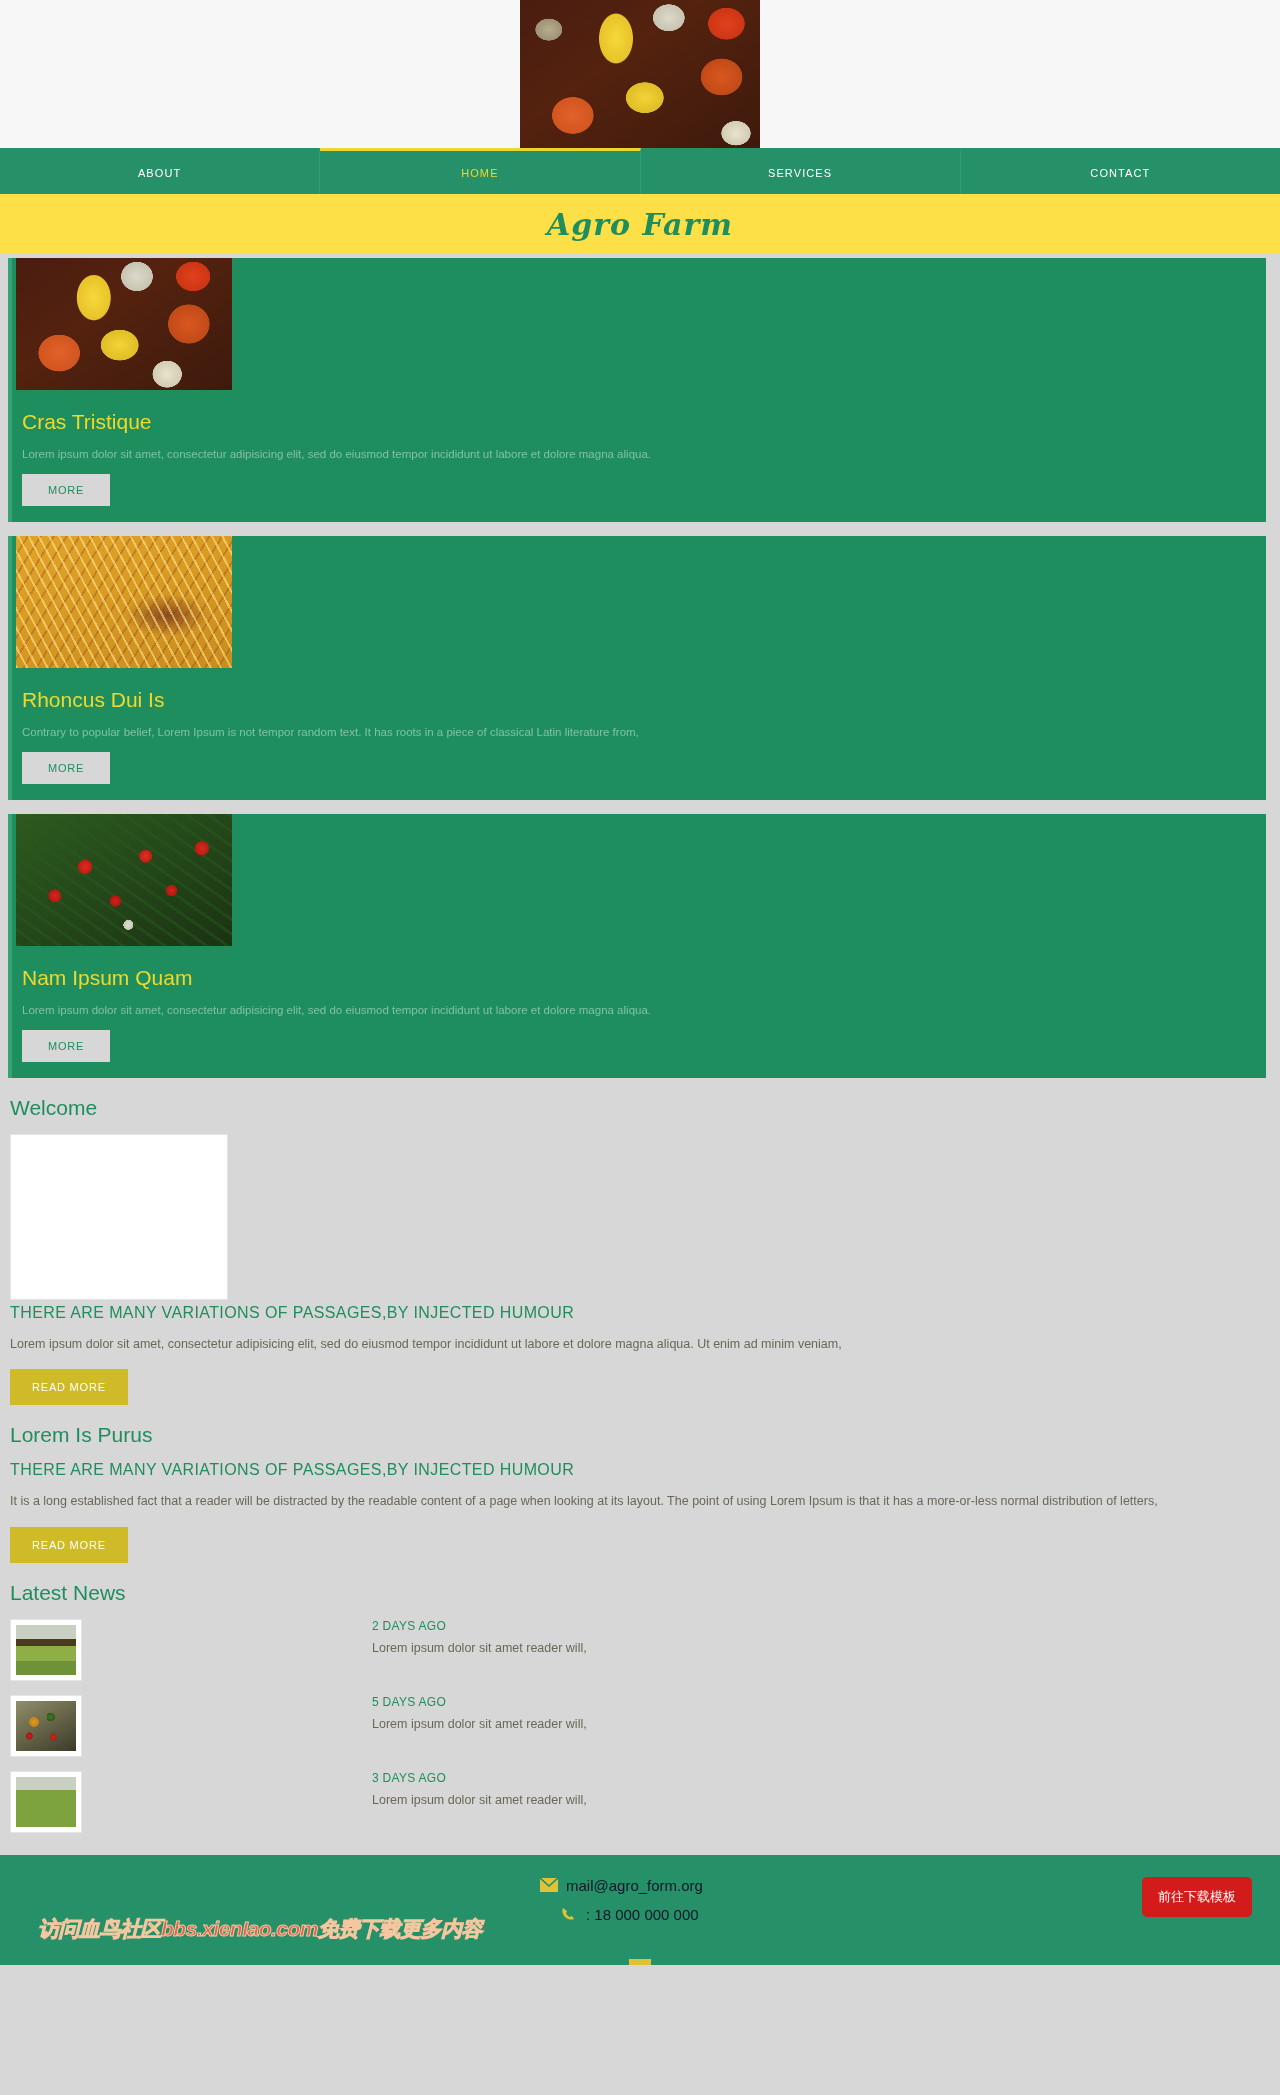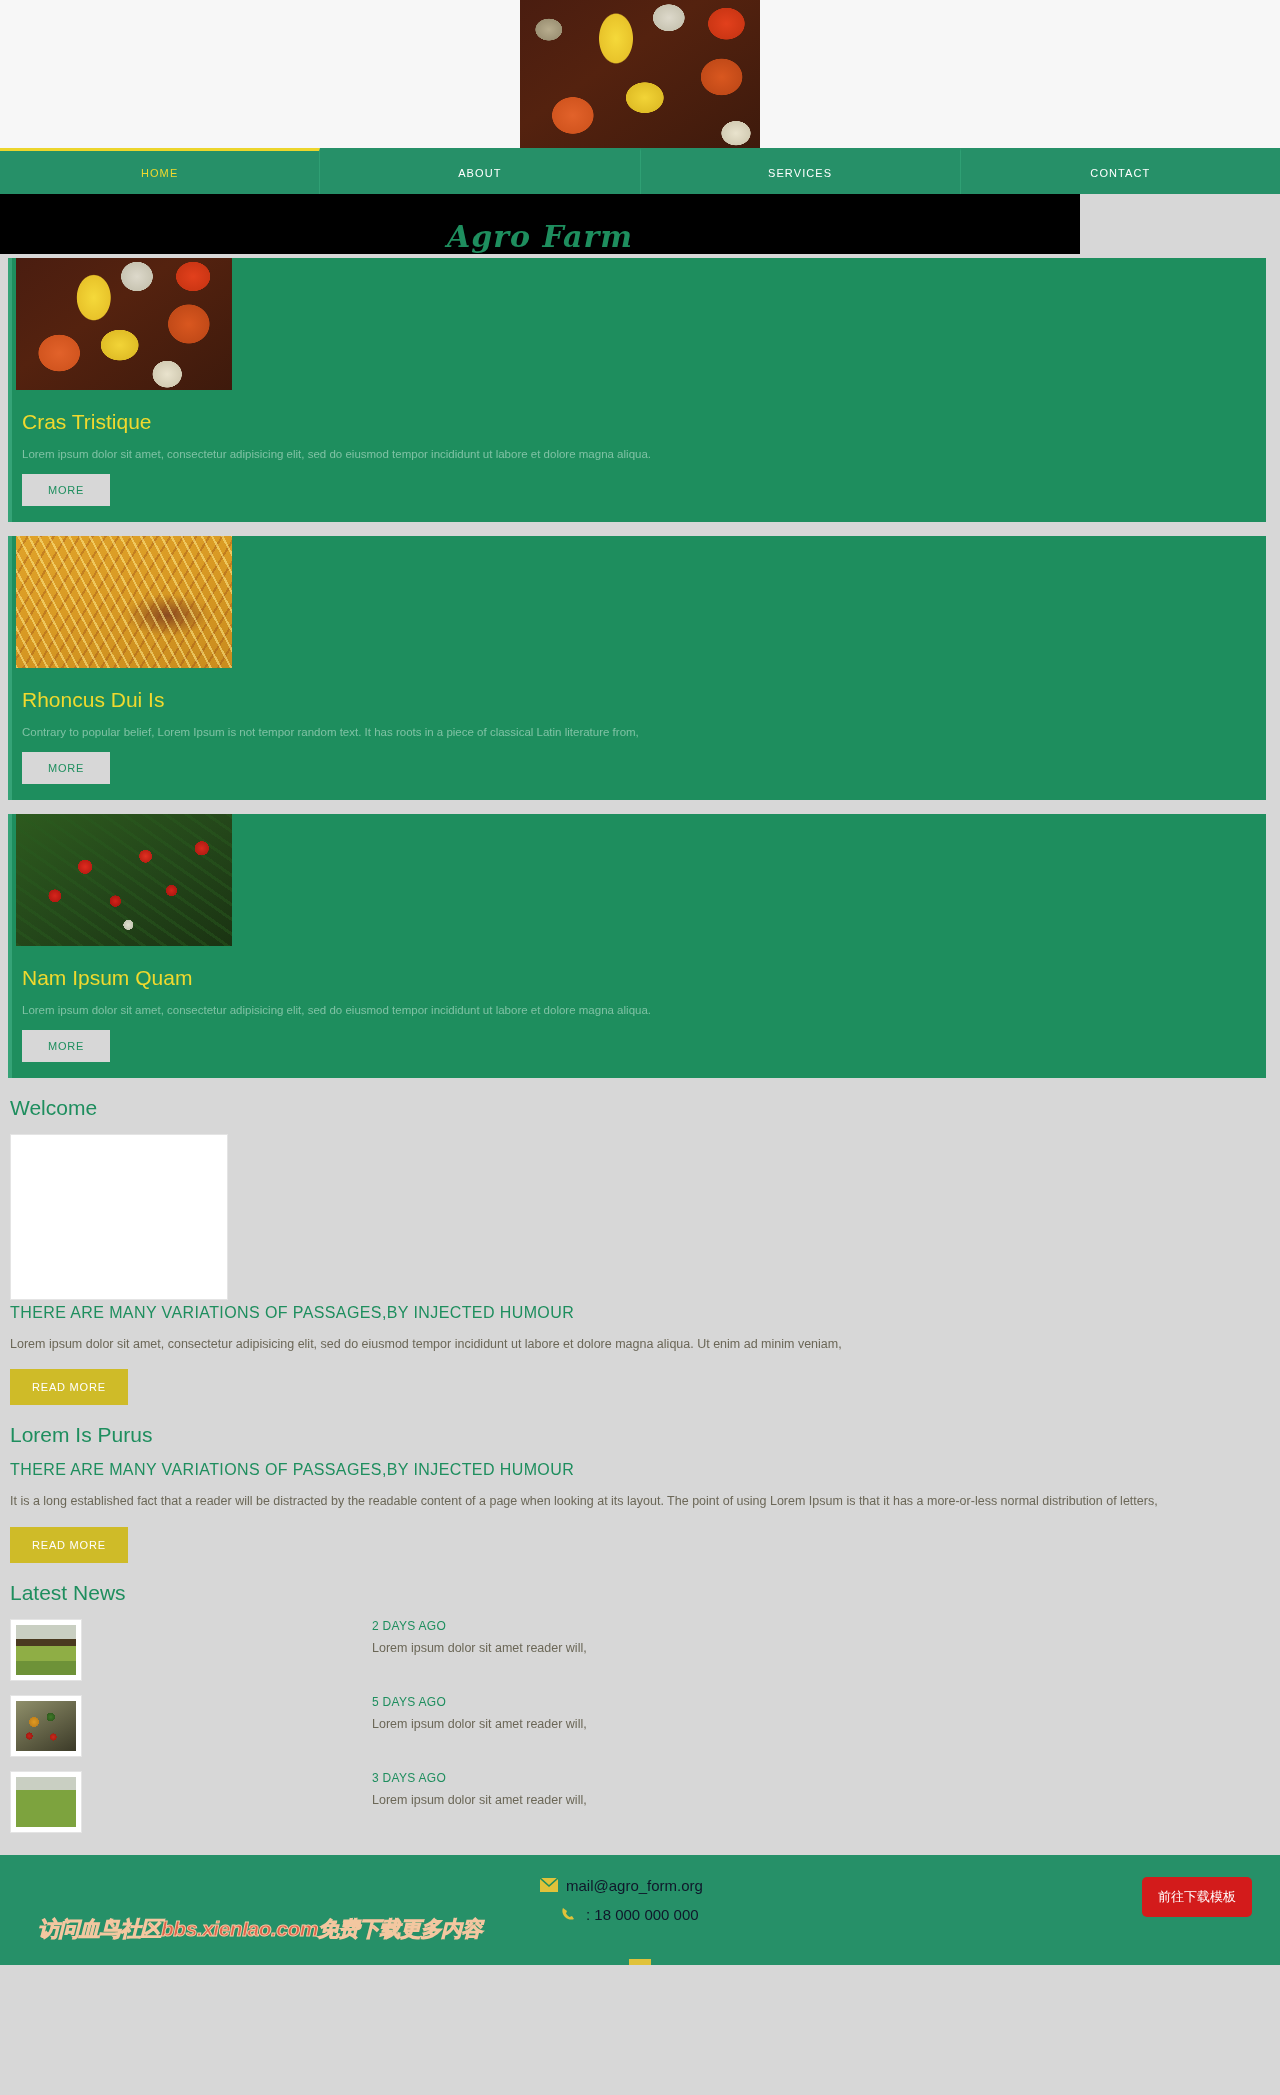--- a/index.html
+++ b/index.html
@@ -57,23 +57,23 @@
     user-select:none;
   }
   .nav-item:last-child { border-right:none; }
   .nav-item.active {
     color:#f0d92e;
     border-top:3px solid #ecd52c;
   }
 
   
   .logo-wrap {
-    width:1080px; height:60px;
-    background:#000000;
-    display:flex; align-items:flex-end; justify-content:center;
+    width:1280px; height:60px;
+    background:#fde047;
+    display:flex; align-items:center; justify-content:center;
   }
   .logo {
     font-family:"DejaVu Serif", serif;
     font-style:italic;
     font-weight:700;
     font-size:30px;
     color:#1e8e5e;
     letter-spacing:1px;
   }
 
@@ -278,25 +278,25 @@
 </head>
 <body>
 
 <div class="banner">
   <div class="banner-photo">
     <div class="pumpkin-bg"></div>
   </div>
 </div>
 
 <nav class="nav">
+  <div class="nav-item">
+      <span>ABOUT</span>
+    </div>
   <div class="nav-item active">
       <span>HOME</span>
-    </div>
-  <div class="nav-item">
-      <span>ABOUT</span>
     </div>
   <div class="nav-item">
       <span>SERVICES</span>
     </div>
   <div class="nav-item">
       <span>CONTACT</span>
     </div>
 </nav>
 
 <div class="logo-wrap">

